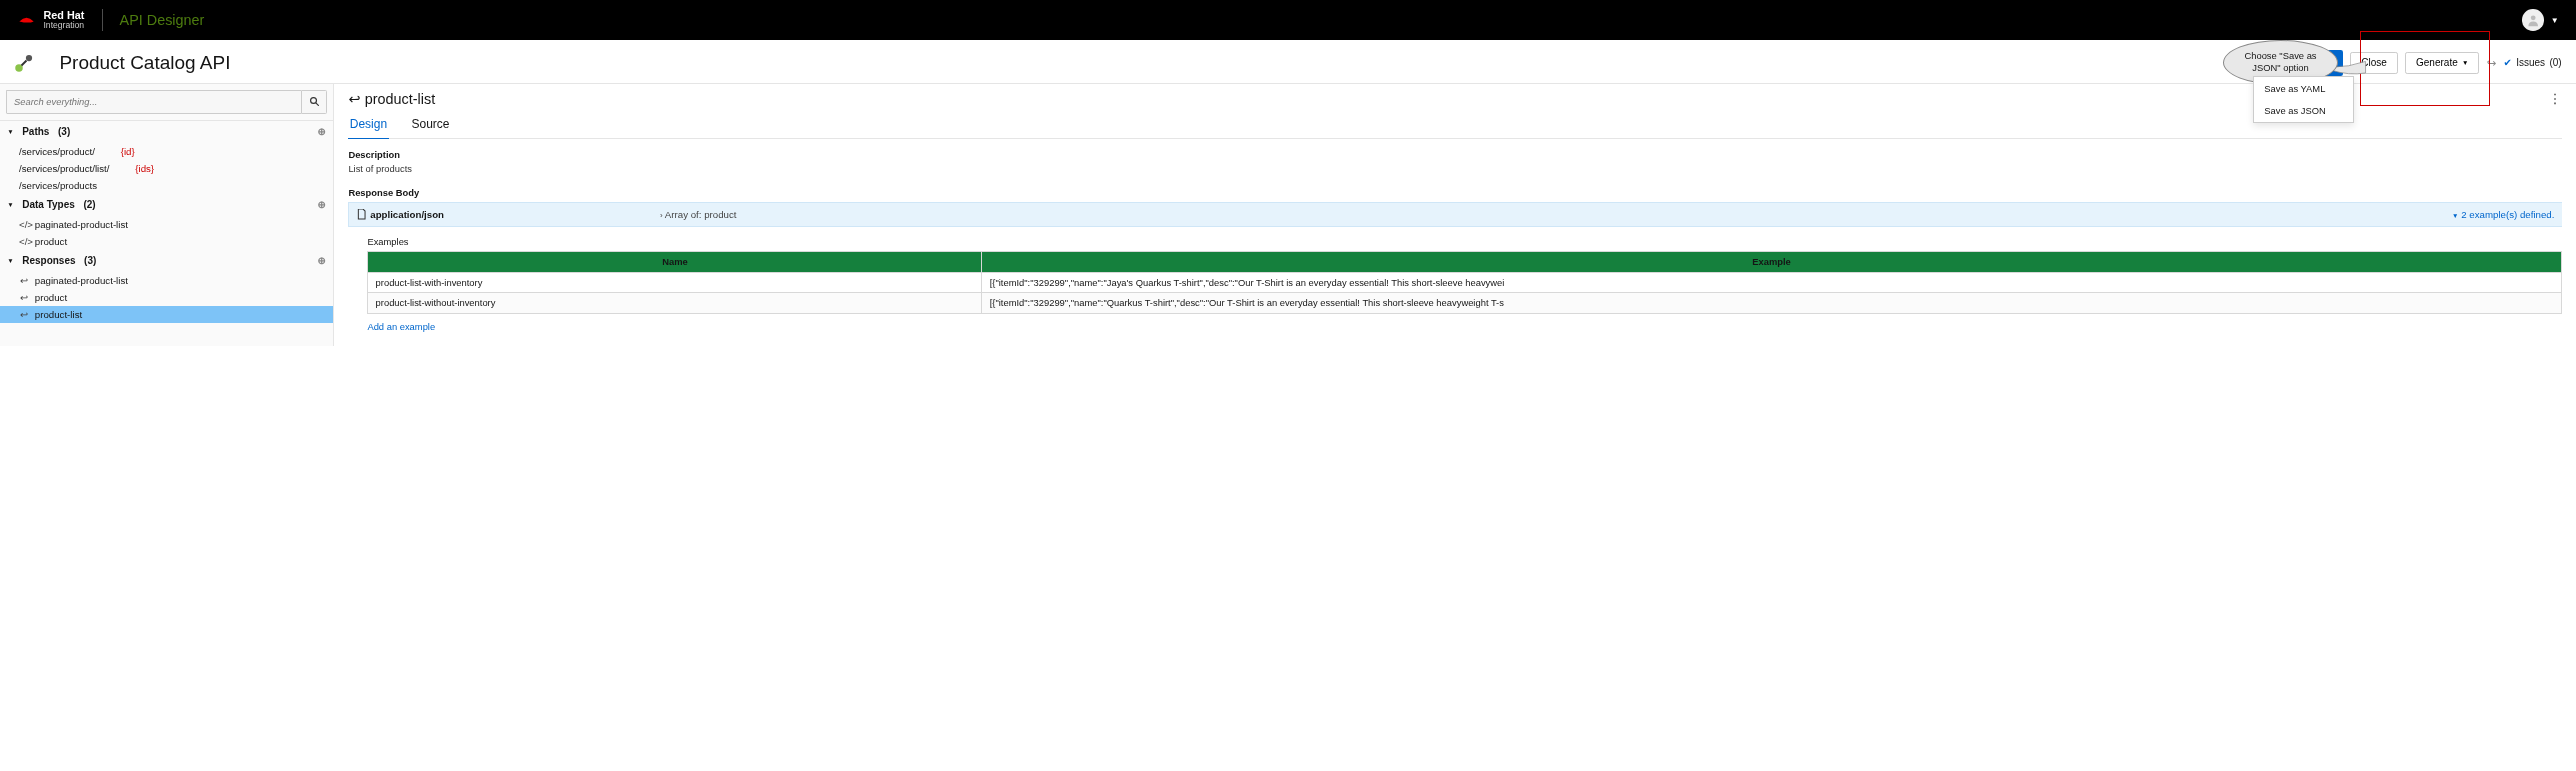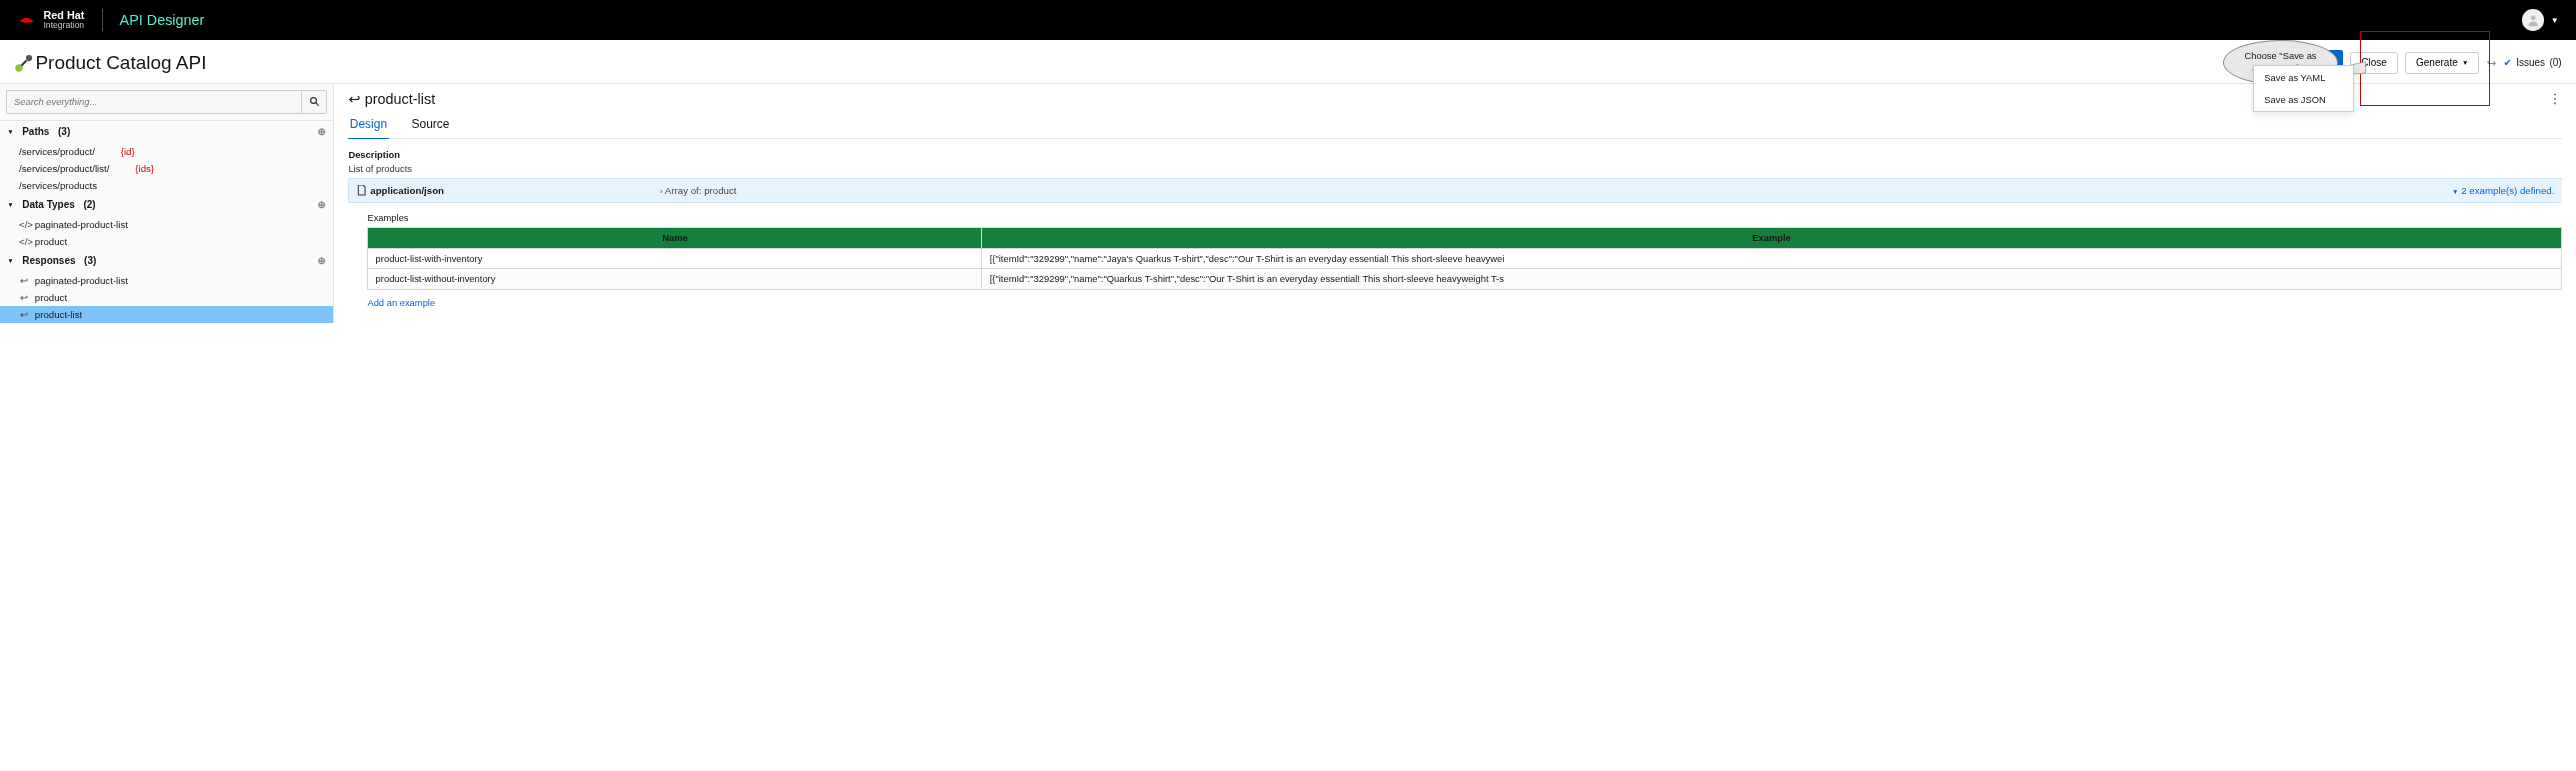--- a/index.html
+++ b/index.html
@@ -4,37 +4,37 @@
 <style>
   * { box-sizing: border-box; margin: 0; padding: 0; }
   body { font-family: "RedHatText", "Helvetica Neue", Arial, sans-serif; font-size: 10px; color: #151515; background: #fff; }
   .topbar { background: #000; height: 40px; display: flex; align-items: center; padding: 0 17.3px; justify-content: space-between; }
   .topbar-left { display: flex; align-items: center; gap: 17.3px; }
   .brand { display: flex; align-items: center; gap: 7.2px; color: #fff; }
   .brand-hat { width: 19px; height: 14.4px; position: relative; }
   .brand-text-primary { font-weight: 700; font-size: 10.8px; line-height: 1; color:#fff;}
   .brand-text-secondary { font-weight: 400; font-size: 8.6px; color: #ccc; line-height:1;}
   .divider-v { width: 0.7px; height: 21.6px; background: #4d4d4d; }
-  .app-title { color: #5eead4; font-size: 14.4px; font-weight: 400; }
+  .app-title { color: #4d7c0f; font-size: 14.4px; font-weight: 400; }
   .topbar-right { display:flex; align-items:center; gap:7.2px;}
   .avatar { width:21.6px;height:21.6px;border-radius:50%;background:#f0f0f0;display:flex;align-items:center;justify-content:center;}
   .avatar svg{width:14.4px;height:14.4px;fill:#bbb;}
   .caret-w{color:#fff;font-size:8px;}
   
   
-  .actionbar { display:flex; align-items:center; padding:10px 14.4px 7.2px 14.4px; gap:1px; position:relative;}
+  .actionbar { display:flex; align-items:center; padding:10px 14.4px 7.2px 14.4px; gap:25px; position:relative;}
   .api-icon { width:20px;height:20px;}
   .api-title { font-size:19px; font-weight:400;}
   .actionbar-right { margin-left:auto; display:flex; align-items:center; gap:7.2px;}
   .btn { border:0.7px solid #ccc; background:#fff; padding:4.3px 10px; font-size:10px; border-radius:2.2px; cursor:pointer; display:inline-flex;align-items:center;gap:4.3px;}
   .btn-primary { background:#0066cc; border-color:#0066cc; color:#fff;}
   .btn-split { display:inline-flex;}
   .btn-split .btn-primary{border-radius:2.2px 0 0 2.2px;}
   .btn-caret{background:#0066cc;border:0.7px solid #0066cc;border-left:0.7px solid rgba(255,255,255,0.3);color:#fff;padding:4.3px 7.2px;border-radius:0 2.2px 2.2px 0;cursor:pointer;}
-  .dropdown{position:absolute; top:15px; left:0; background:#fff; border:0.7px solid #ccc; box-shadow:0 2.9px 7.2px rgba(0,0,0,0.1); min-width:101px; z-index:5;}
+  .dropdown{position:absolute; top:26px; left:0; background:#fff; border:0.7px solid #ccc; box-shadow:0 2.9px 7.2px rgba(0,0,0,0.1); min-width:101px; z-index:5;}
   .dropdown-item{padding:5.8px 10px; font-size:9.4px; cursor:pointer;}
   .share-icon{color:#888;font-size:11.5px;}
   .issues{display:flex;align-items:center;gap:4.3px;}
   .issues-check{color:#0066cc;}
   
   .callout-box{position:absolute;border:0.7px solid #cc0000;pointer-events:none;z-index:3;}
   .callout-bubble{position:absolute;background:#e8e8e8;border:0.7px solid #888;border-radius:50%;padding:8.6px 13px;text-align:center;font-size:9.4px;line-height:1.35;z-index:4;}
   .callout-tail{position:absolute;z-index:3;}
   
   
@@ -216,20 +216,21 @@
     </div>
 
     <div class="tabs">
       <div class="tab active">Design</div>
       <div class="tab">Source</div>
     </div>
 
     <div class="sect-label">Description</div>
     <div class="sect-text">List of products</div>
 
+    <div class="sect-label" style="margin-top:13px;">Response Body</div>
     <div class="resp-body-panel">
       <div class="resp-body-header">
         <div class="media">
           <svg width="9.4" height="10.8" viewBox="0 0 14 16">
               <path d="M2 0 h7 l3 3 v12 h-10 z" fill="none" stroke="#333" stroke-width="1.5"></path>
             </svg>
           <span>application/json</span>
         </div>
         <div class="schema">
           <span style="font-size:8px;">›</span>

